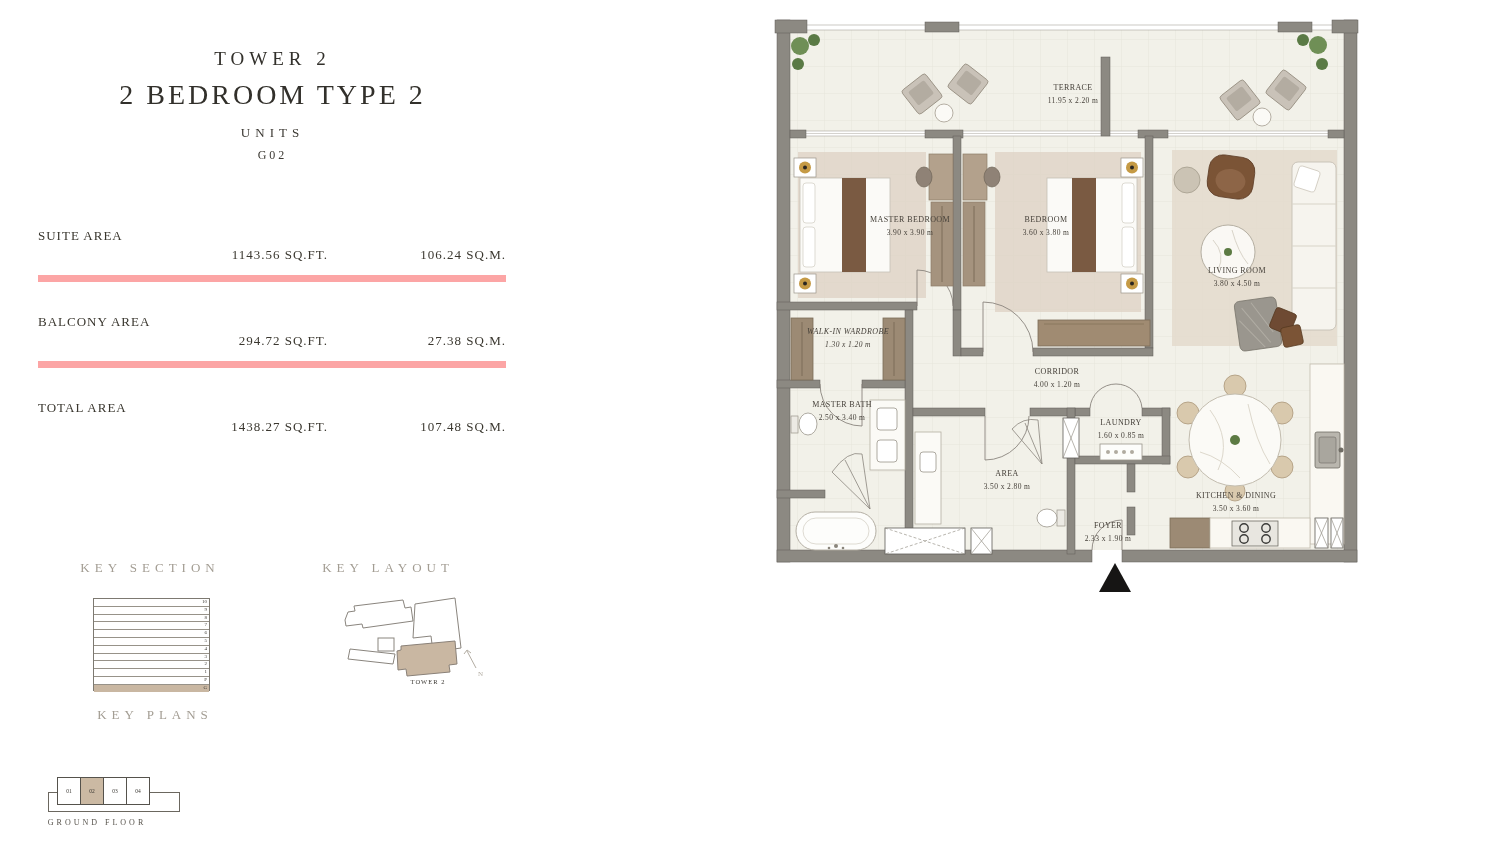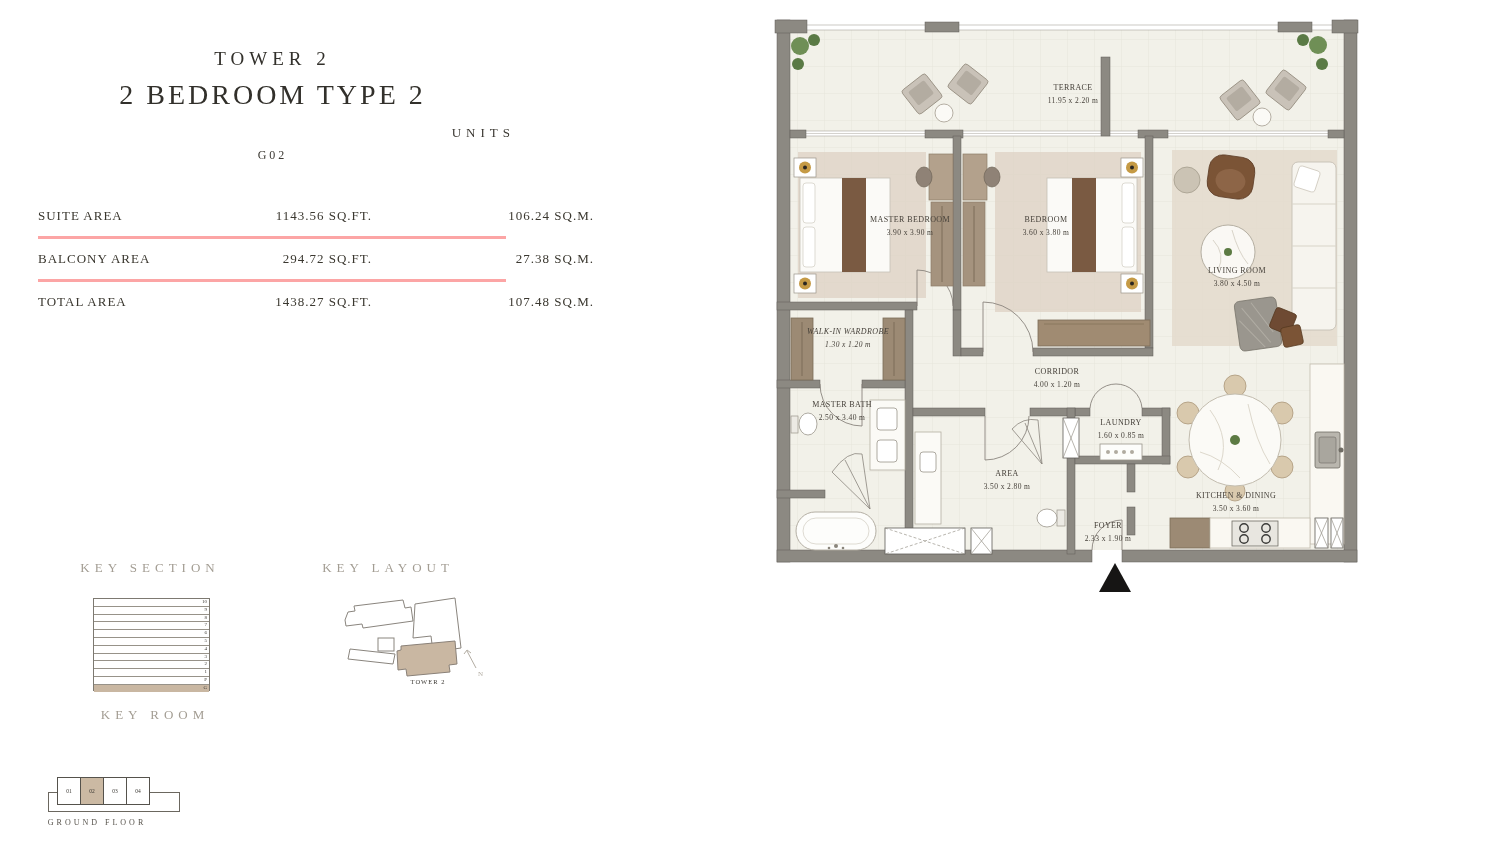--- a/index.html
+++ b/index.html
@@ -4,31 +4,31 @@
 <style>
   * { margin:0; padding:0; box-sizing:border-box; }
   html,body { background:#ffffff; }
   .page { position:relative; width:1403px; height:843px; background:#fff;
           font-family:"Liberation Serif", serif; overflow:hidden; }
 
   
   .title-block { position:absolute; left:30px; top:48px; width:485px; text-align:center; color:#32302b; }
   .tower-name  { font-size:19px; letter-spacing:5px; }
   .plan-type   { font-size:28px; letter-spacing:3px; margin-top:9px; }
-  .units-label { position:absolute; left:30px; top:125px; width:485px; text-align:right;
+  .units-label { position:absolute; left:30px; top:125px; width:485px; text-align:center;
                  font-size:13px; letter-spacing:5px; color:#3c3933; }
   .unit-number { position:absolute; left:30px; top:148px; width:485px; text-align:center;
                  font-size:12px; letter-spacing:3px; color:#3c3933; }
 
   .area-table { position:absolute; left:38px; top:196px; width:468px; font-size:13px; color:#3a372f; }
   .area-row { display:grid; grid-template-columns:150px 140px 178px; align-items:center;
-              padding:12px 0; letter-spacing:1px;gap:44px; }
-  .area-row + .area-row { border-top:3px solid #fca5a5; }
+              padding:12px 0; letter-spacing:1px; }
+  .area-row + .area-row { border-top:7px solid #fca5a5; }
   .area-label { text-align:left; }
-  .area-sqft, .area-sqm { text-align:right; }
+  .area-sqft, .area-sqm { text-align:right;margin-top:39px; }
 
   .section-heading { position:absolute; transform:translateX(-50%); font-size:13px;
                      letter-spacing:5px; color:#a39d93; white-space:nowrap; }
 
   
   .key-section-box { position:absolute; left:93px; top:598px; width:117px; height:93px;
                      border:1px solid #7d7971; display:flex; flex-direction:column; background:#fff; }
   .level-row { flex:1; border-top:1px solid #979289; font-size:5px; color:#3b3833;
                text-align:right; padding-right:2px; line-height:6.8px; }
   .level-row:first-child { border-top:none; }
@@ -78,21 +78,21 @@
     </div>
     <div class="area-row">
       <span class="area-label">TOTAL AREA</span>
       <span class="area-sqft">1438.27 SQ.FT.</span>
       <span class="area-sqm">107.48 SQ.M.</span>
     </div>
   </div>
 
   <div class="section-heading" style="left:150px; top:560px;">KEY SECTION</div>
   <div class="section-heading" style="left:388px; top:560px;">KEY LAYOUT</div>
-  <div class="section-heading" style="left:155px; top:707px;">KEY ROOM</div>
+  <div class="section-heading" style="left:155px; top:707px;">KEY PLANS</div>
 
   <div class="key-section-box">
     <div class="level-row">10</div>
     <div class="level-row">9</div>
     <div class="level-row">8</div>
     <div class="level-row">7</div>
     <div class="level-row">6</div>
     <div class="level-row">5</div>
     <div class="level-row">4</div>
     <div class="level-row">3</div>

